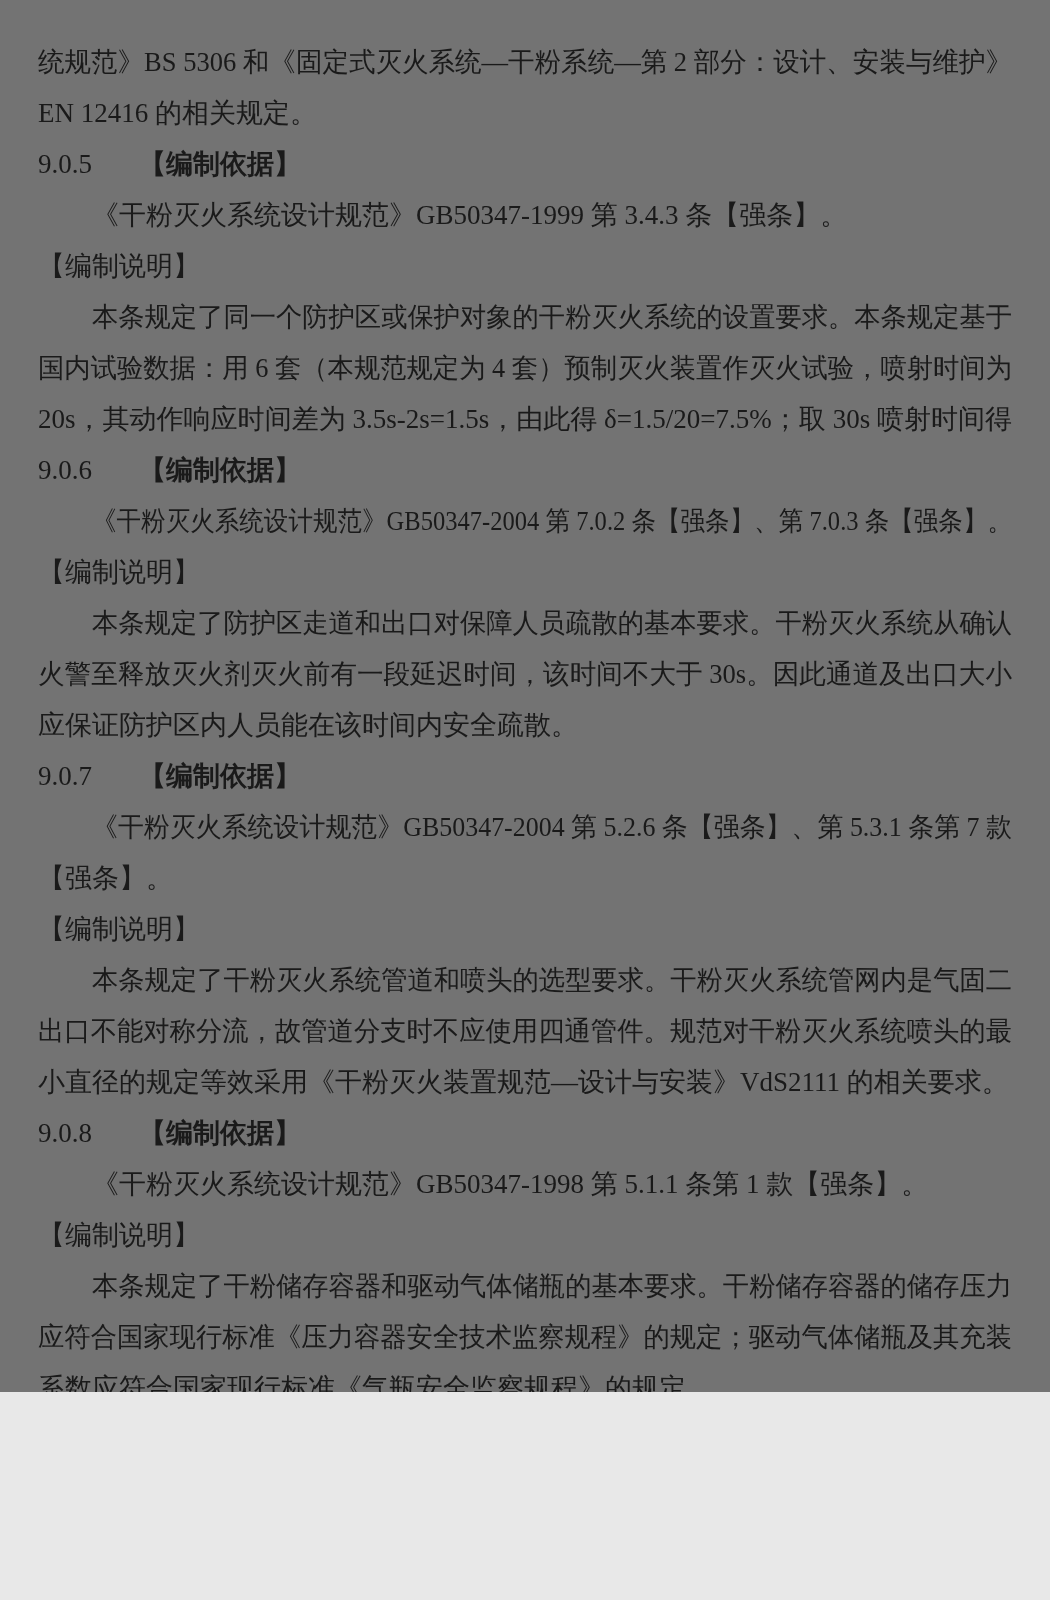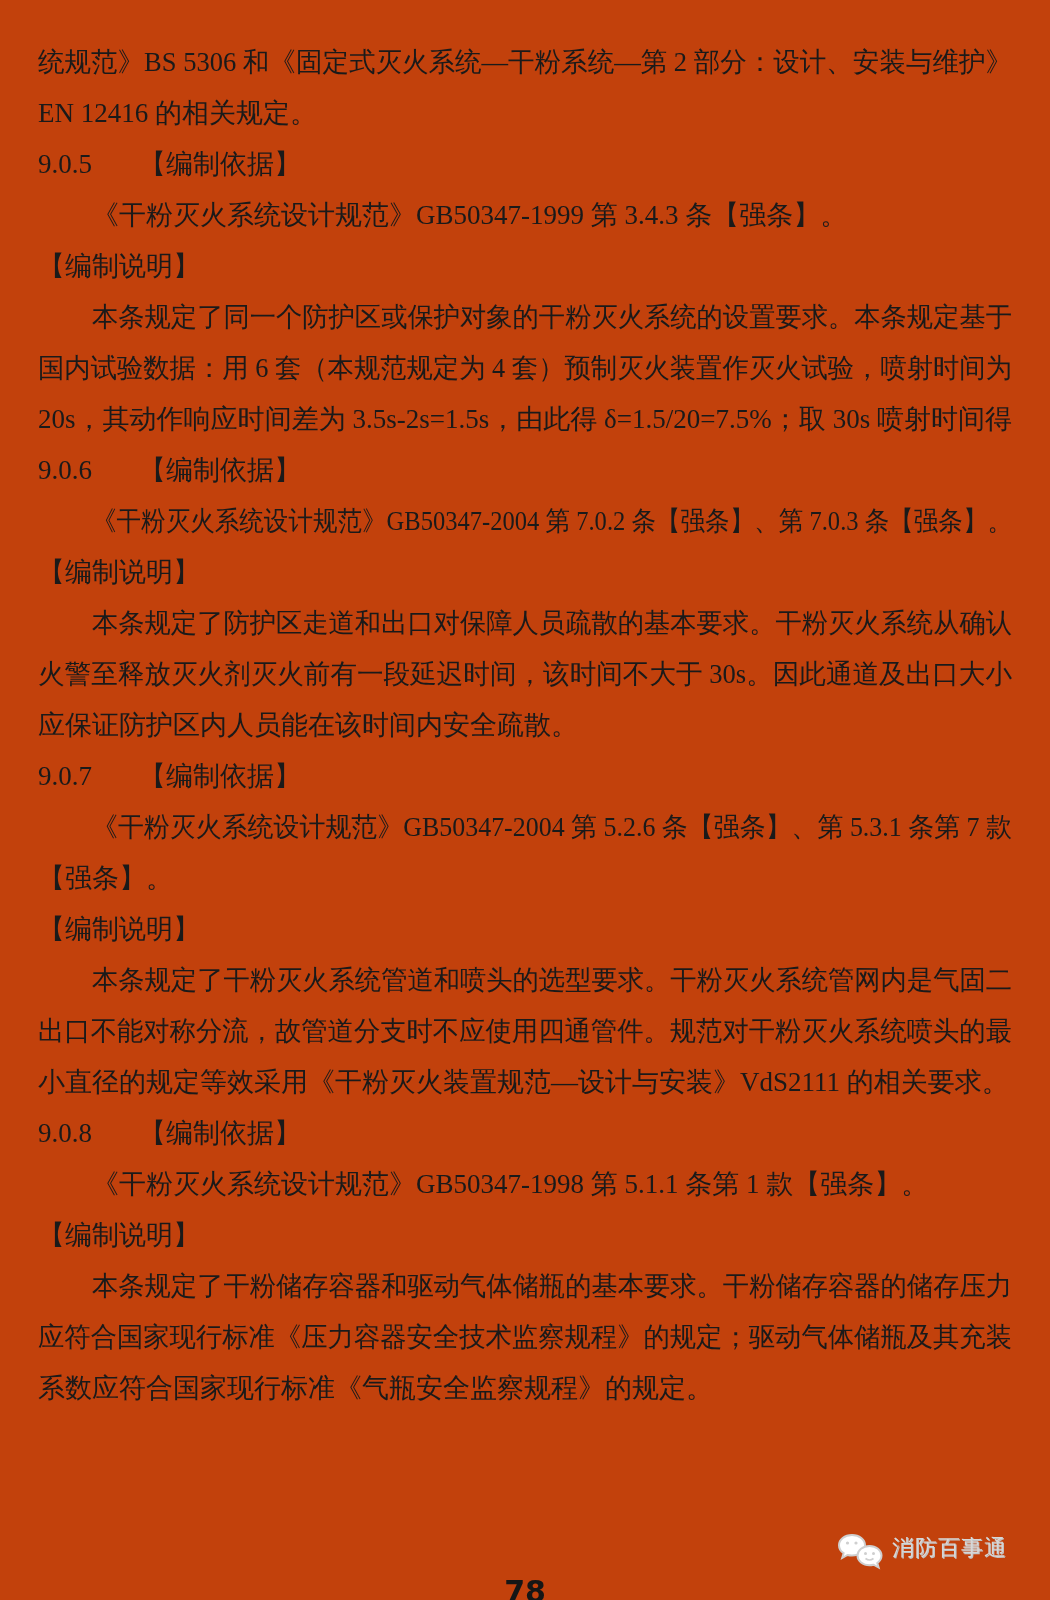--- a/index.html
+++ b/index.html
@@ -1,20 +1,20 @@
 <!DOCTYPE html>
 <html><head>
 <meta charset="utf-8">
 <style>
   html,body { margin:0; padding:0; background:#e8e8e8; }
   .page {
     position:relative;
-    width:1050px; height:1600px;
+    width:1050px; height:1392px;
     margin:0 auto;
-    background:#c2410c;
+    background:#737373;
     overflow:hidden;
     font-family:"Liberation Serif","DejaVu Serif",serif;
     color:#1a1a1a;
   }
   .doc {
     position:absolute;
     left:38px; top:37px;
     width:974px;
   }
   .ln {
@@ -22,21 +22,21 @@
     width:974px;
     height:51px;
     line-height:51px;
     font-size:27px;
     white-space:nowrap;
     box-sizing:border-box;
   }
   .ln > span { display:inline-block; transform-origin:left center; }
   .i { padding-left:54px; }        
   .hd .hnum { display:inline-block; width:101px; transform:none; }
-  .hd .hlabel { display:inline-block; }
+  .hd .hlabel { display:inline-block;font-weight:bold; }
   .watermark {
     position:absolute;
     left:836px; top:1530px;
     display:flex; align-items:flex-start;
     color:#d7d7d7;
   }
   .watermark .wm-text {
     font-size:22px;
     line-height:36px;
     margin-left:6px;

